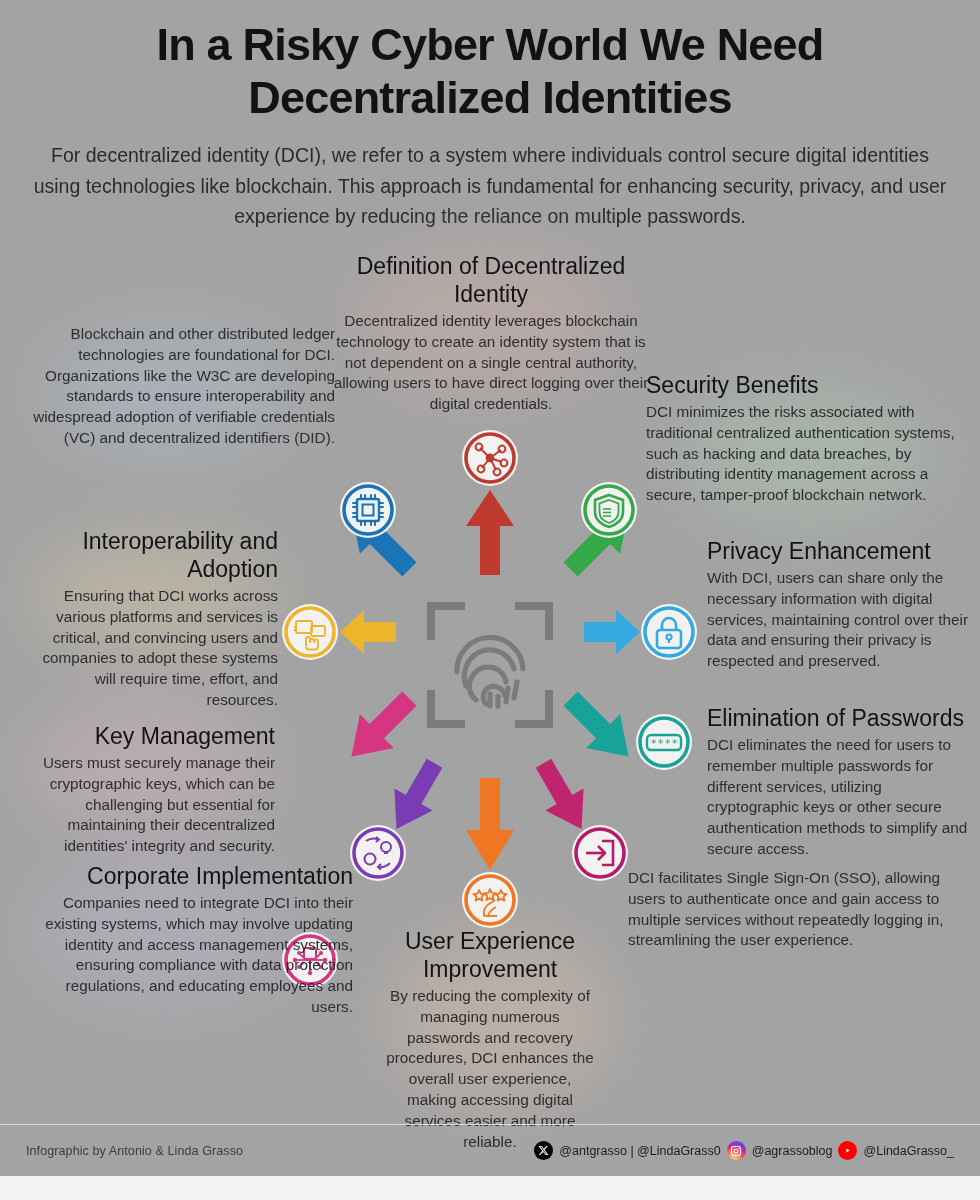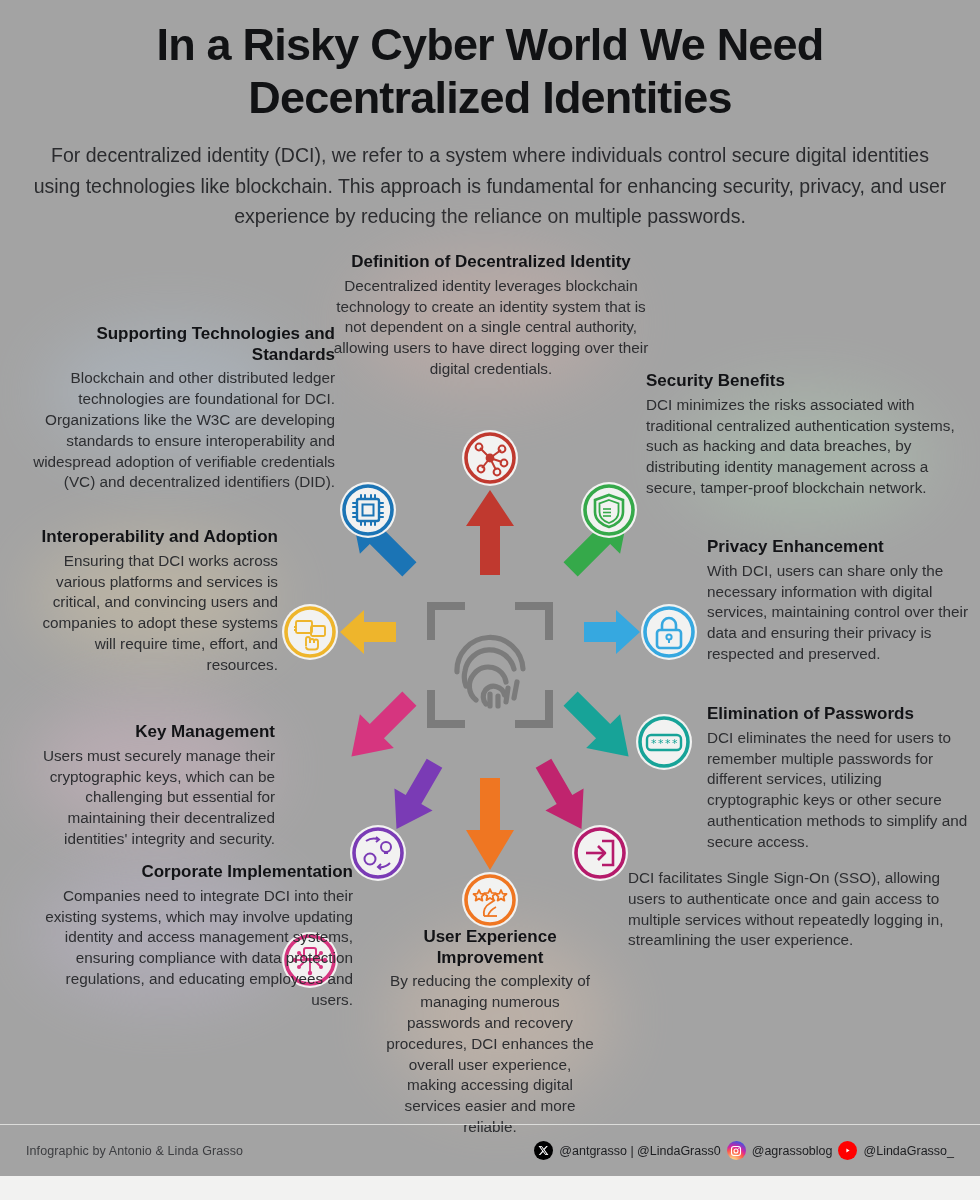--- a/index.html
+++ b/index.html
@@ -26,21 +26,21 @@
     font-size: 19.5px; line-height: 1.56; color: #2a2b2e;
     text-align: center;
   }
 
   
   .stage { position: absolute; left: 0; top: 232px; width: 980px; height: 920px; }
 
   
   .block { position: absolute; }
   .block .bh {
-    font-size: 17px; font-weight: 700; color: #121316;
+    font-size: 23px; font-weight: 400; color: #121316;
     line-height: 1.22; margin-bottom: 3px;
   }
   .block .bb {
     font-size: 15.3px; line-height: 1.36; color: #2d2e31;
   }
   .ta-l { text-align: left; }
   .ta-r { text-align: right; }
   .ta-c { text-align: center; }
 
   
@@ -335,21 +335,20 @@
         </g>
       </svg>
     </div>
 
     <div class="block ta-c" style="left:325px;top:20px;width:332px;">
       <div class="bh">Definition of Decentralized Identity</div>
       <div class="bb">Decentralized identity leverages blockchain technology to create an identity system that is not dependent on a single central authority, allowing users to have direct logging over their digital credentials.</div>
     </div>
 
     <div class="block ta-r" style="left:30px;top:92px;width:305px;">
-      <div class="bh">Supporting Technologies and Standards</div>
       <div class="bb">Blockchain and other distributed ledger technologies are foundational for DCI. Organizations like the W3C are developing standards to ensure interoperability and widespread adoption of verifiable credentials (VC) and decentralized identifiers (DID).</div>
     </div>
 
     <div class="block ta-l" style="left:646px;top:139px;width:325px;">
       <div class="bh">Security Benefits</div>
       <div class="bb">DCI minimizes the risks associated with traditional centralized authentication systems, such as hacking and data breaches, by distributing identity management across a secure, tamper-proof blockchain network.</div>
     </div>
 
     <div class="block ta-r" style="left:20px;top:295px;width:258px;">
       <div class="bh">Interoperability and Adoption</div>

